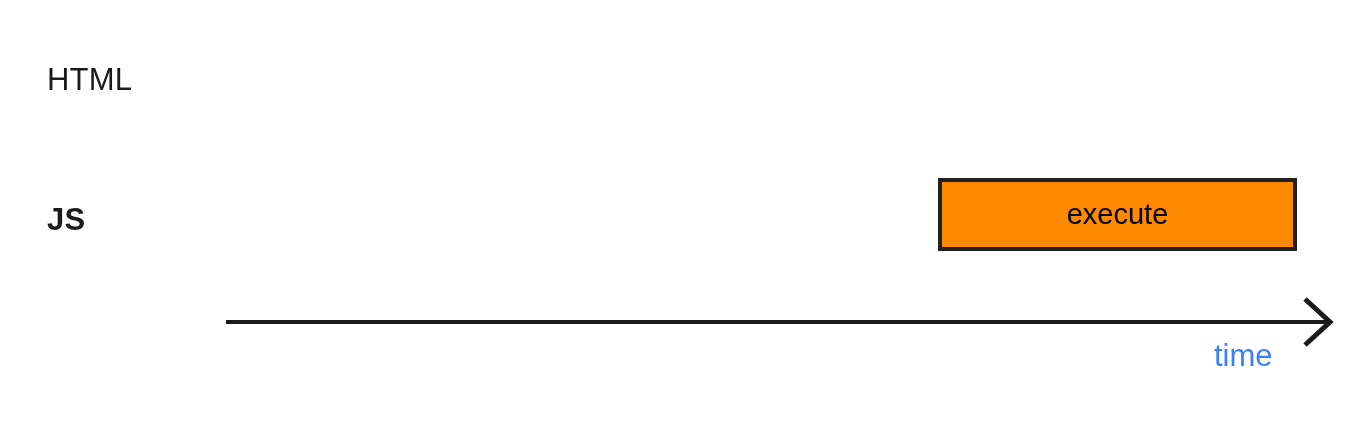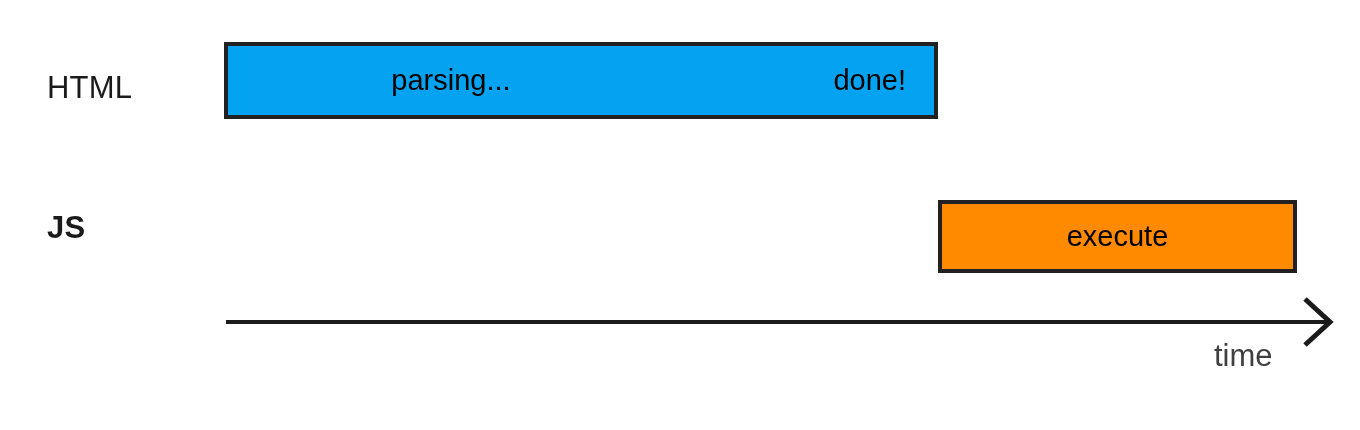--- a/index.html
+++ b/index.html
@@ -22,21 +22,20 @@
   }
 
   
   .row-label {
     position: absolute;
     font-size: 31px;
     line-height: 1;
     letter-spacing: 0.2px;
     color: #1b1b1b;
     white-space: nowrap;
-    margin-top: 8px;
   }
   #label-html { left: 47px; top: 64px; }
   #label-js   { left: 47px; top: 204px; font-weight: bold; }
 
   
   .bar {
     position: absolute;
     box-sizing: border-box;
     border: 4px solid #212121;
     display: flex;
@@ -74,21 +73,21 @@
   #bar-js-fetch {
     left: 437px;
     top: 183px;
     width: 201px;
     height: 73px;
     background: #ffcb3e;
     justify-content: center;
   }
   #bar-js-execute {
     left: 938px;
-    top: 200px;
+    top: 178px;
     width: 359px;
     height: 73px;
     background: #ff8a00;
     justify-content: center;
   }
 
   
   #axis {
     position: absolute;
     left: 220px;
@@ -96,37 +95,33 @@
     width: 1120px;
     height: 56px;
     pointer-events: none;
   }
   #axis-time-label {
     position: absolute;
     left: 1214px;
     top: 340px;
     font-size: 31px;
     line-height: 1;
-    color: #404040;
+    color: #3b82f6;
     white-space: nowrap;
   }
 </style>
 </head>
 <body>
 
 <div id="canvas">
 
   <div class="row-label" id="label-html">HTML</div>
 
   <div class="row-label" id="label-js">JS</div>
 
-  <div class="bar" id="bar-html-parsing">
-    <span class="bar-text seg-left">parsing...</span>
-    <span class="bar-text seg-right">done!</span>
-  </div>
 
 
   <div class="bar" id="bar-js-execute">
     <span class="bar-text">execute</span>
   </div>
 
   <svg id="axis" viewBox="0 0 1120 56" width="1120" height="56">
     <line x1="6" y1="26" x2="1108" y2="26" stroke="#1b1b1b" stroke-width="4"></line>
     <polyline points="1085,3 1110,26 1085,49" fill="none" stroke="#1b1b1b" stroke-width="5" stroke-linecap="butt" stroke-linejoin="miter"></polyline>
   </svg>

